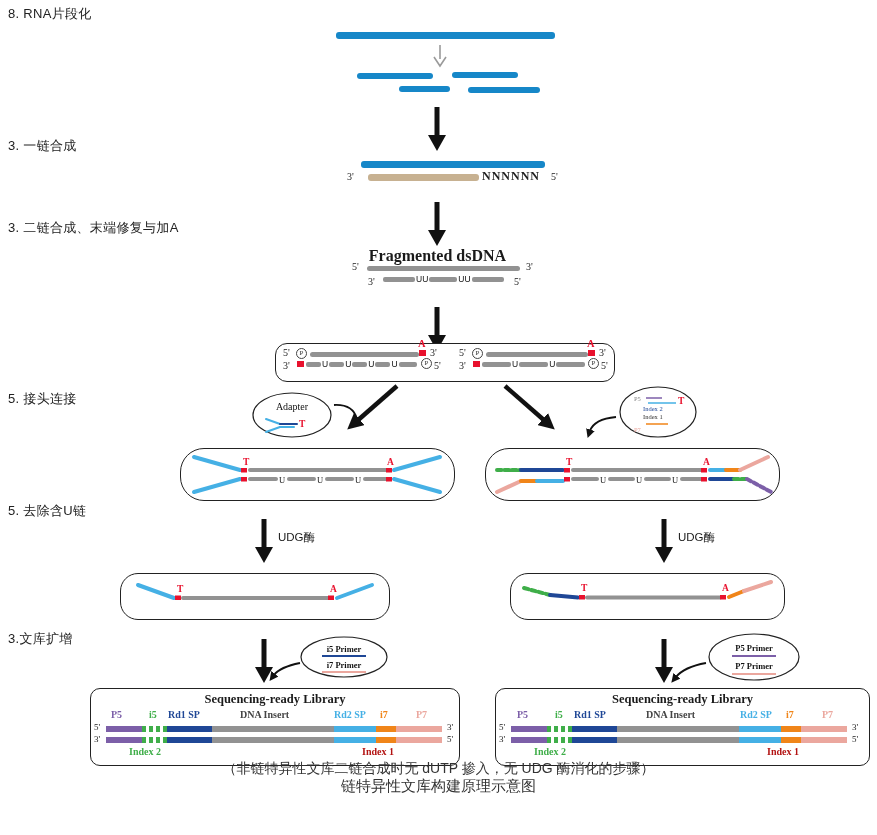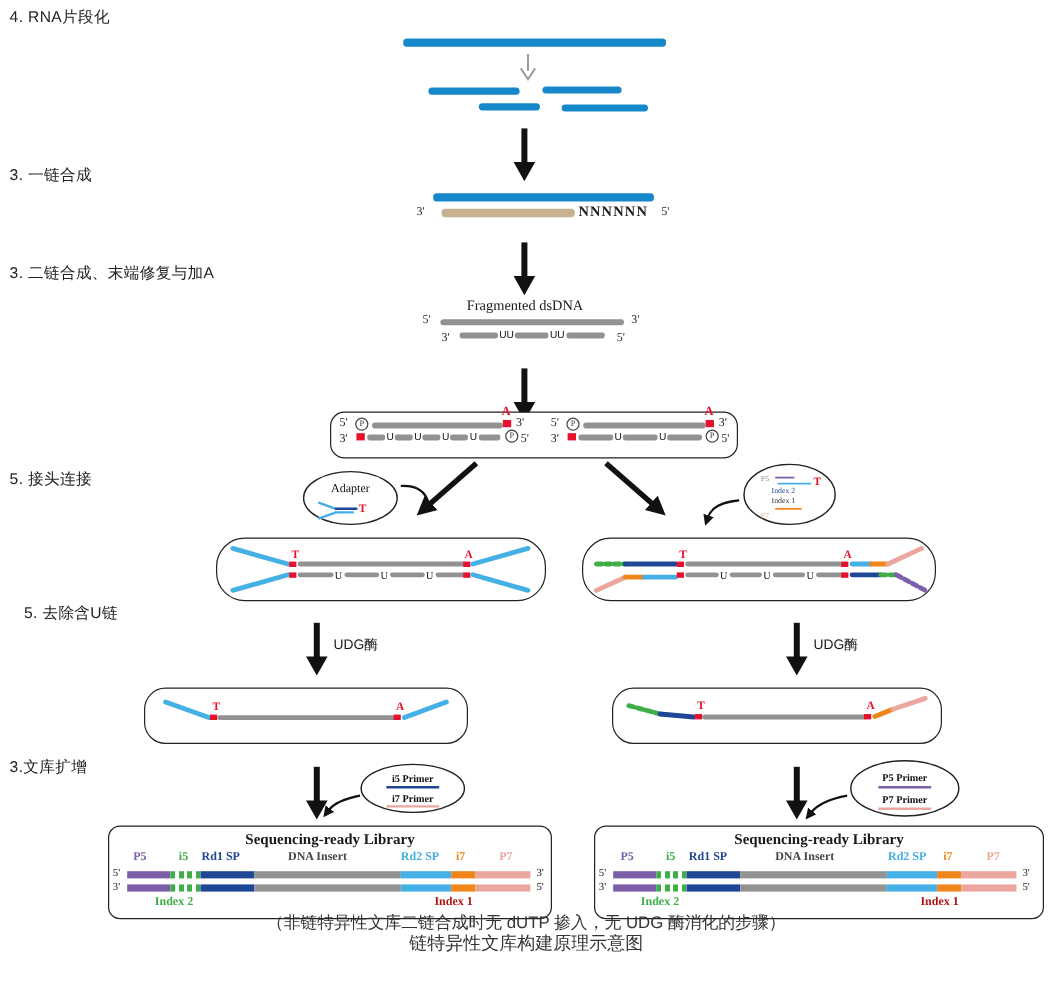--- a/index.html
+++ b/index.html
@@ -53,25 +53,25 @@
   <defs>
     <marker id="mk-black" markerUnits="userSpaceOnUse" markerWidth="18" markerHeight="16" refX="3" refY="8" orient="auto">
       <path d="M0,0 L16,8 L0,16 Z" fill="#111"></path>
     </marker>
     <marker id="mk-small" markerUnits="userSpaceOnUse" markerWidth="10" markerHeight="9" refX="1.5" refY="4.5" orient="auto">
       <path d="M0,0 L9,4.5 L0,9 Z" fill="#111"></path>
     </marker>
   </defs>
 </svg>
 
-<div class="step" style="left:8px;top:5px">4. RNA片段化</div>
+<div class="step" style="left:8px;top:5px">8. RNA片段化</div>
 <div class="step" style="left:8px;top:137px">3. 一链合成</div>
 <div class="step" style="left:8px;top:219px">3. 二链合成、末端修复与加A</div>
 <div class="step" style="left:8px;top:390px">5. 接头连接</div>
-<div class="step" style="left:20px;top:502px">5. 去除含U链</div>
+<div class="step" style="left:8px;top:502px">5. 去除含U链</div>
 <div class="step" style="left:8px;top:630px">3.文库扩增</div>
 
 <div class="bar blue" style="left:336px;top:32px;width:219px;height:7px"></div>
 <svg style="left:427px;top:44px" width="26" height="26">
   <line x1="13" y1="1" x2="13" y2="15" stroke="#9a9a9a" stroke-width="1.6"></line>
   <path d="M7,13 L13,22 L19,13" fill="none" stroke="#9a9a9a" stroke-width="1.6"></path>
 </svg>
 <div class="bar blue" style="left:357px;top:73px;width:76px;height:6px"></div>
 <div class="bar blue" style="left:452px;top:72px;width:66px;height:6px"></div>
 <div class="bar blue" style="left:399px;top:86px;width:51px;height:6px"></div>
@@ -86,21 +86,21 @@
 <div class="bar tan" style="left:368px;top:174px;width:111px;height:7px"></div>
 <div class="prime" style="left:347px;top:171px">3'</div>
 <div class="prime serif" style="left:482px;top:169px;font-weight:bold;font-size:12px;letter-spacing:1px">NNNNNN</div>
 <div class="prime" style="left:551px;top:171px">5'</div>
 
 <svg style="left:425px;top:200px" width="24" height="48">
   <line x1="12" y1="2" x2="12" y2="31" stroke="#111" stroke-width="5"></line>
   <polygon points="3,30 21,30 12,46" fill="#111"></polygon>
 </svg>
 
-<div class="abs serif" style="left:360px;top:247px;width:155px;text-align:center;font-weight:normal;font-size:12px">Fragmented dsDNA</div>
+<div class="abs serif" style="left:360px;top:247px;width:155px;text-align:center;font-weight:bold;font-size:16px">Fragmented dsDNA</div>
 <div class="prime" style="left:352px;top:261px">5'</div>
 <div class="bar grayb" style="left:367px;top:266px;width:153px;height:5px"></div>
 <div class="prime" style="left:526px;top:261px">3'</div>
 <div class="prime" style="left:368px;top:276px">3'</div>
 <div class="ubar" style="left:383px;top:274px;width:126px;height:10px">
   <div class="rseg" style="width:32px"></div>
   <span class="ulet">UU</span>
   <div class="rseg" style="width:28px"></div>
   <span class="ulet">UU</span>
   <div class="rseg" style="width:32px"></div>

